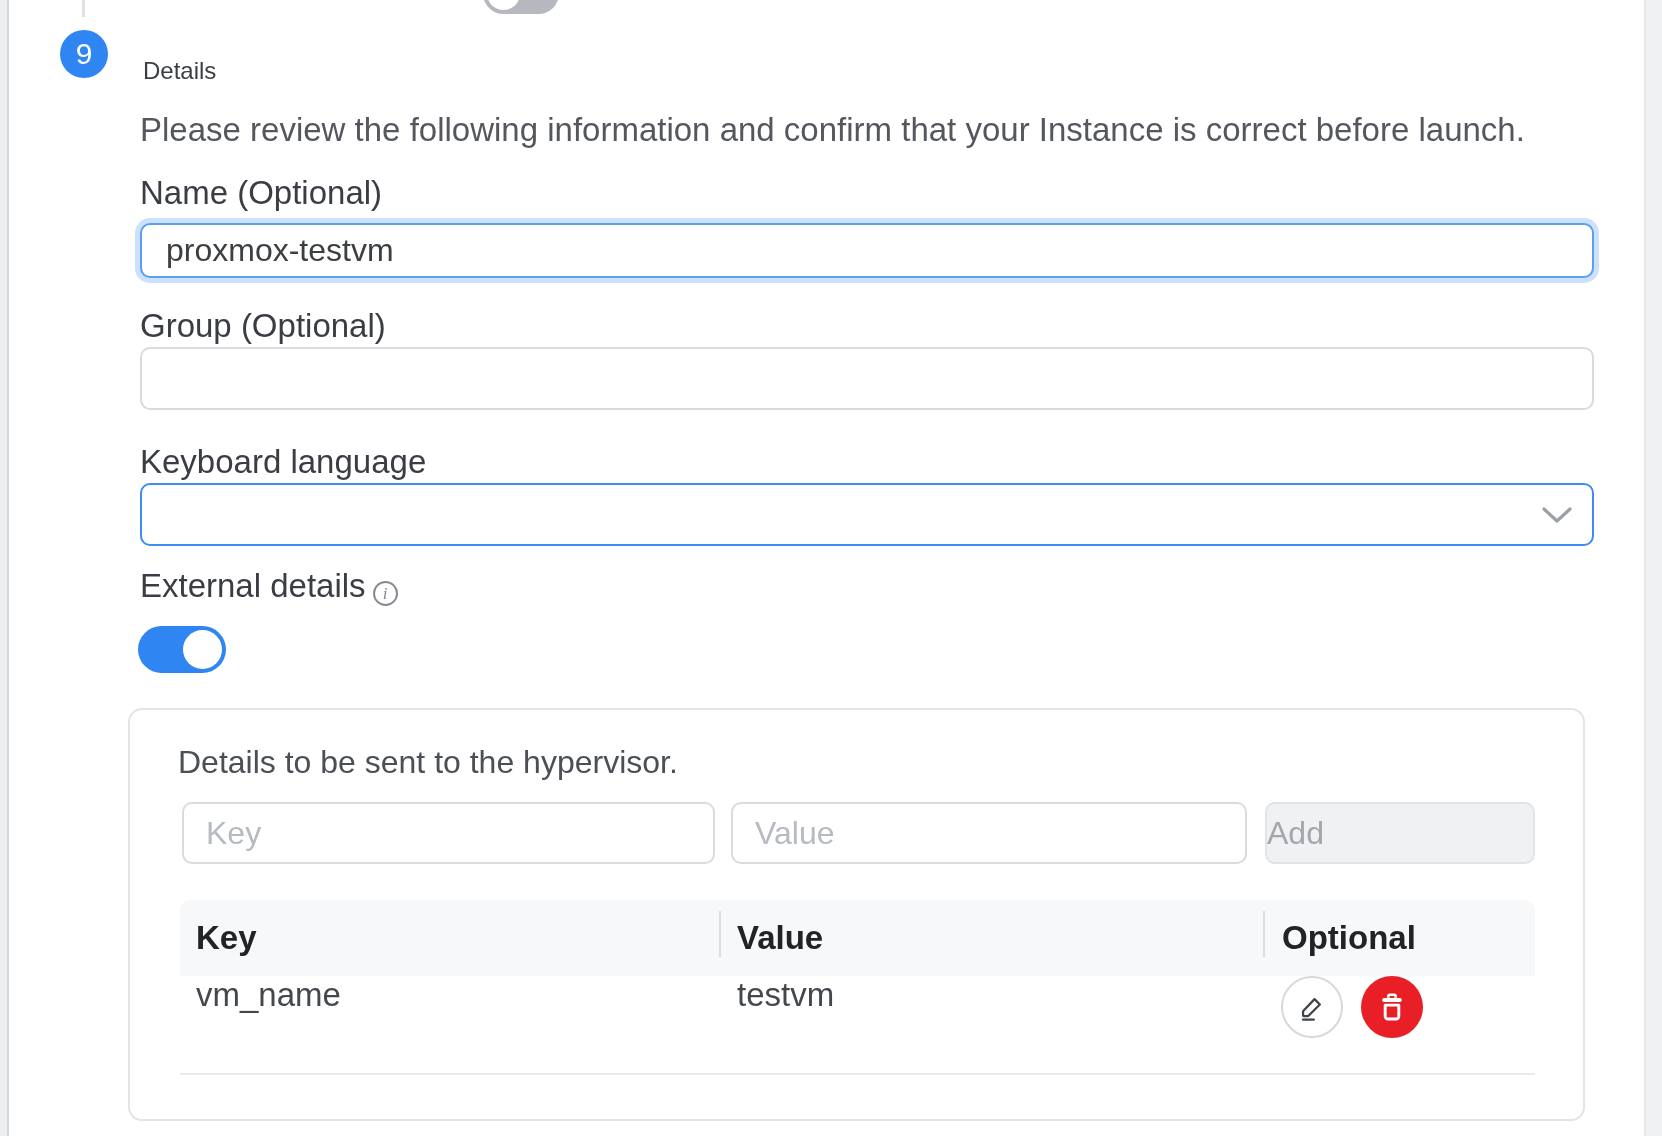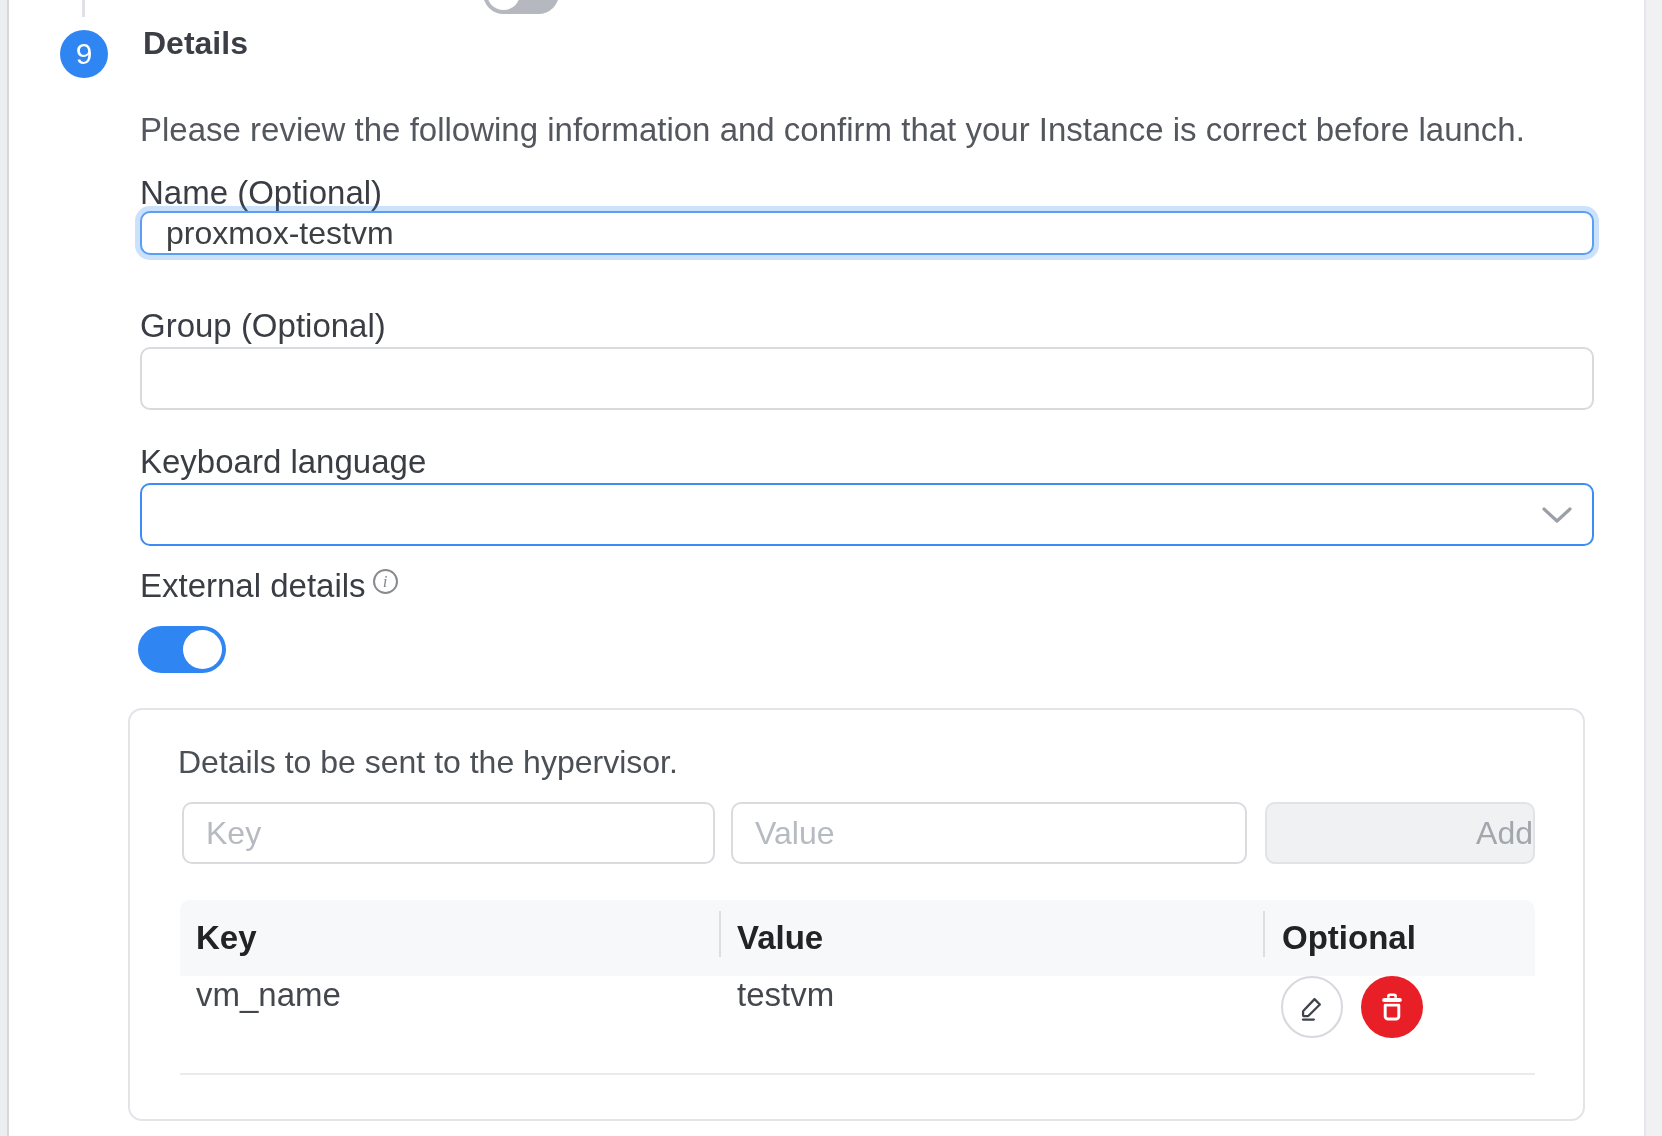--- a/index.html
+++ b/index.html
@@ -34,59 +34,59 @@
     position:absolute;left:4px;top:4px;width:33px;height:33px;
     border-radius:50%;background:#ffffff;
   }
   
   .step-circle{
     position:absolute;left:60px;top:30px;width:48px;height:48px;
     border-radius:50%;background:#2f86f3;color:#ffffff;
     font-size:30px;display:flex;align-items:center;justify-content:center;
   }
   .step-title{
-    position:absolute;left:143px;top:28px;
-    font-size:32px;font-weight:700;color:#3b3f45;line-height:30px;
+    position:absolute;left:143px;top:56px;
+    font-size:24px;font-weight:400;color:#3b3f45;line-height:30px;
   }
   .intro{
     position:absolute;left:140px;top:110px;width:1454px;
     font-size:33px;color:#54585e;line-height:40px;
   }
   
   .field-label{
     position:absolute;left:140px;
     font-size:33px;color:#3a3e44;line-height:40px;margin-top:17px;
   }
   .lbl-name{top:156px;}
   .lbl-group{top:289px;}
   .lbl-keyboard{top:425px;}
   .text-input{
     position:absolute;left:140px;width:1454px;box-sizing:border-box;
     background:#ffffff;border:2px solid #d8dade;border-radius:10px;
     font-family:inherit;font-size:32px;color:#3c4043;
     padding:0 0 0 24px;outline:none;
   }
   .input-name{
-    top:211px;height:44px;
+    top:223px;height:55px;
     border-color:#5a9ff2;
     box-shadow:0 0 0 5px rgba(47,134,243,0.25);
   }
   .input-group{top:347px;height:63px;}
   .select-box{
     position:absolute;left:140px;top:483px;width:1454px;height:63px;
     box-sizing:border-box;background:#fff;
     border:2px solid #3d8cf4;border-radius:10px;
   }
   .select-box .chevron{
     position:absolute;right:20px;top:50%;margin-top:-8px;width:30px;height:17px;
   }
   
   .ext-label-row{
     position:absolute;left:140px;top:566px;
-    display:flex;align-items:flex-start;
+    display:flex;align-items:flex-end;
     font-size:33px;color:#3a3e44;line-height:40px;
   }
   .info-icon{
     width:25px;height:25px;margin-left:7px;margin-top:3px;
     border:2px solid #878b90;border-radius:50%;box-sizing:border-box;
     color:#878b90;font-size:17px;line-height:21px;text-align:center;
     font-family:"Liberation Serif","DejaVu Serif",serif;font-style:italic;
   }
   .ext-toggle{
     position:absolute;left:138px;top:626px;width:88px;height:47px;
@@ -113,21 +113,21 @@
     padding:0 0 0 22px;outline:none;
   }
   .kv-input::placeholder{color:#b6bbc1;opacity:1;}
   .text-input::placeholder{color:#b6bbc1;opacity:1;}
   .key-input{left:52px;width:533px;}
   .value-input{left:601px;width:516px;}
   .add-btn{
     position:absolute;left:1135px;top:92px;width:270px;height:62px;
     box-sizing:border-box;background:#f0f1f3;border:2px solid #e1e3e6;
     border-radius:10px;color:#a2a7ad;font-size:32px;font-family:inherit;
-    display:flex;align-items:center;justify-content:flex-end;
+    display:flex;align-items:center;justify-content:flex-start;
   }
   
   .kv-table{
     position:absolute;left:50px;top:190px;width:1355px;
   }
   .t-head{
     display:flex;height:76px;background:#f7f8f9;
     border-radius:10px 10px 0 0;align-items:center;position:relative;
   }
   .t-head .th{

